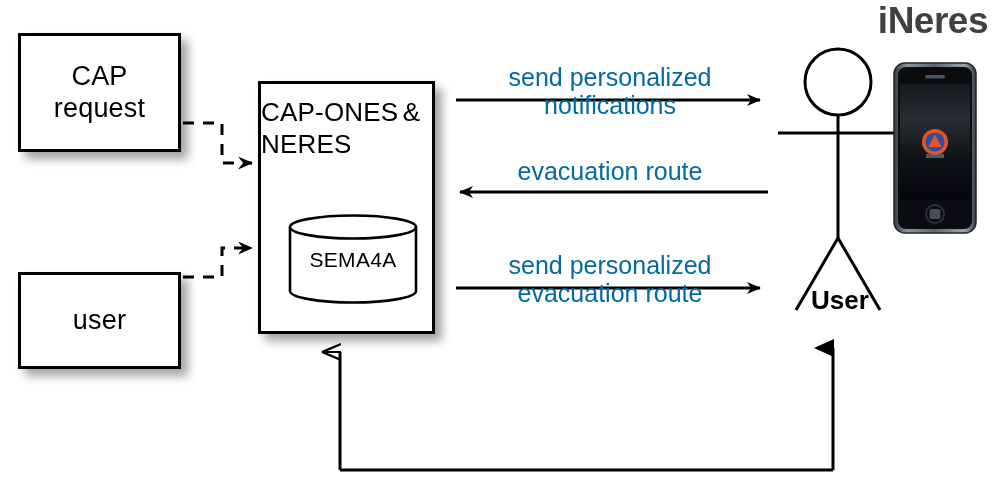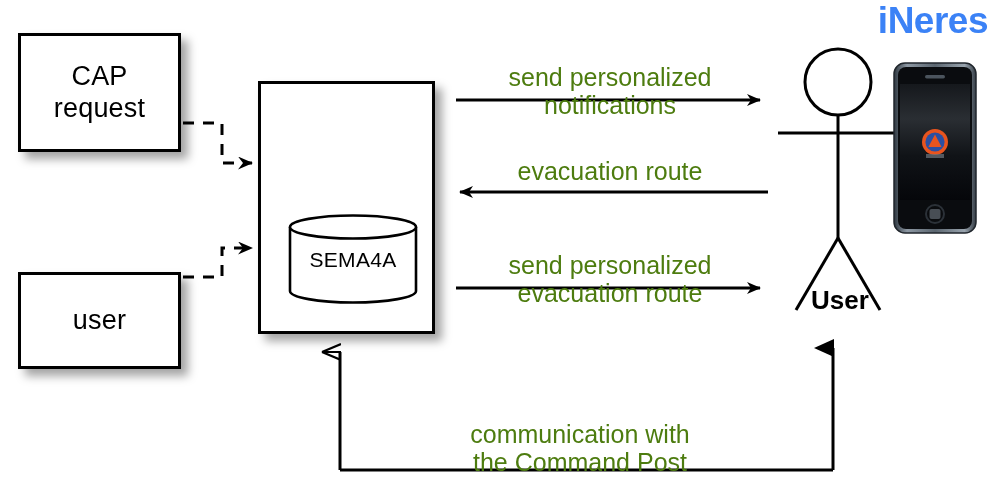--- a/index.html
+++ b/index.html
@@ -75,21 +75,21 @@
   }
 
   
   .edge-label {
     position: absolute;
     text-align: center;
     font-size: 25px;
     line-height: 1.12;
     white-space: nowrap;
     z-index: 4;
-    color: #4d7c0f;
+    color: #0369a1;
   }
   .edge-label .l1 { display: block; }
   .edge-label .l2 { display: block; }
 
   #lbl-notify   { left: 455px; top: 63px;  width: 310px; }
   #lbl-request  { left: 455px; top: 157px; width: 310px; }
   #lbl-route    { left: 455px; top: 251px; width: 310px; }
   #lbl-command  { left: 400px; top: 420px; width: 360px; }
 
   
@@ -183,20 +183,25 @@
   <div class="node-box" id="box-cap-alerts">
     <span class="node-line">CAP</span>
     <span class="node-line">request</span>
   </div>
 
   <div class="node-box" id="box-user-profile">
     <span class="node-line">user</span>
   </div>
 
   <div class="node-box" id="box-core">
+    <div id="core-title">
+      <span class="node-line">CAP-ONES</span>
+      <span class="node-line">&amp;</span>
+      <span class="node-line">NERES</span>
+    </div>
 
     <div id="db-cylinder">
       <svg viewBox="0 0 130 90" xmlns="http://www.w3.org/2000/svg">
         <path d="M2,13 L2,77" stroke="#000" stroke-width="2.6" fill="none"></path>
         <path d="M128,13 L128,77" stroke="#000" stroke-width="2.6" fill="none"></path>
         <ellipse cx="65" cy="13" rx="63" ry="11.5" fill="#ffffff" stroke="#000" stroke-width="2.6"></ellipse>
         <path d="M2,77 A63,11.5 0 0 0 128,77" fill="none" stroke="#000" stroke-width="2.6"></path>
       </svg>
       <div id="db-label">SEMA4A</div>
     </div>
@@ -209,24 +214,20 @@
 
   <div class="edge-label" id="lbl-request">
     <span class="l2">evacuation route</span>
   </div>
 
   <div class="edge-label" id="lbl-route">
     <span class="l1">send personalized</span>
     <span class="l2">evacuation route</span>
   </div>
 
-  <div class="edge-label" id="lbl-command">
-    <span class="l1">communication with</span>
-    <span class="l2">the Command Post</span>
-  </div>
 
   <div id="actor-user">
     <svg viewBox="0 0 120 270" xmlns="http://www.w3.org/2000/svg">
       <circle cx="60" cy="40" r="33" fill="#ffffff" stroke="#000" stroke-width="3"></circle>
       <line x1="60" y1="73" x2="60" y2="196" stroke="#000" stroke-width="3"></line>
       <line x1="0" y1="91" x2="120" y2="91" stroke="#000" stroke-width="3"></line>
       <line x1="60" y1="196" x2="18" y2="268" stroke="#000" stroke-width="3"></line>
       <line x1="60" y1="196" x2="102" y2="268" stroke="#000" stroke-width="3"></line>
     </svg>
   </div>
@@ -257,15 +258,15 @@
         <circle cx="42" cy="80" r="13" fill="#e8541e"></circle>
         <circle cx="42" cy="80" r="9.6" fill="#2b4fa2"></circle>
         <path d="M42,72.5 L48.6,85 L35.4,85 Z" fill="#e8541e"></path>
       </g>
       <rect x="33" y="92" width="18" height="4" fill="#6a7078" opacity="0.75"></rect>
       <circle cx="42" cy="152" r="9" fill="none" stroke="#2b3138" stroke-width="2"></circle>
       <rect x="36.5" y="147" width="11" height="10" rx="2" fill="#636b74" opacity="0.7"></rect>
     </svg>
   </div>
 
-  <div id="brand-ineres" style="color: #3b82f6;">iNeres</div>
+  <div id="brand-ineres" style="color: #404040;">iNeres</div>
 
 </div>
 
 </body></html>

